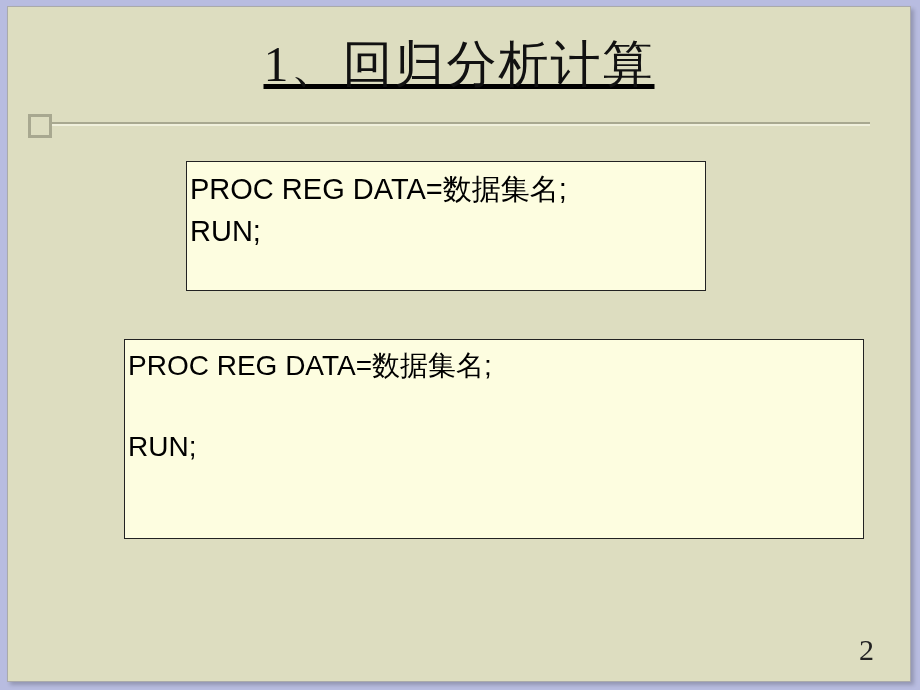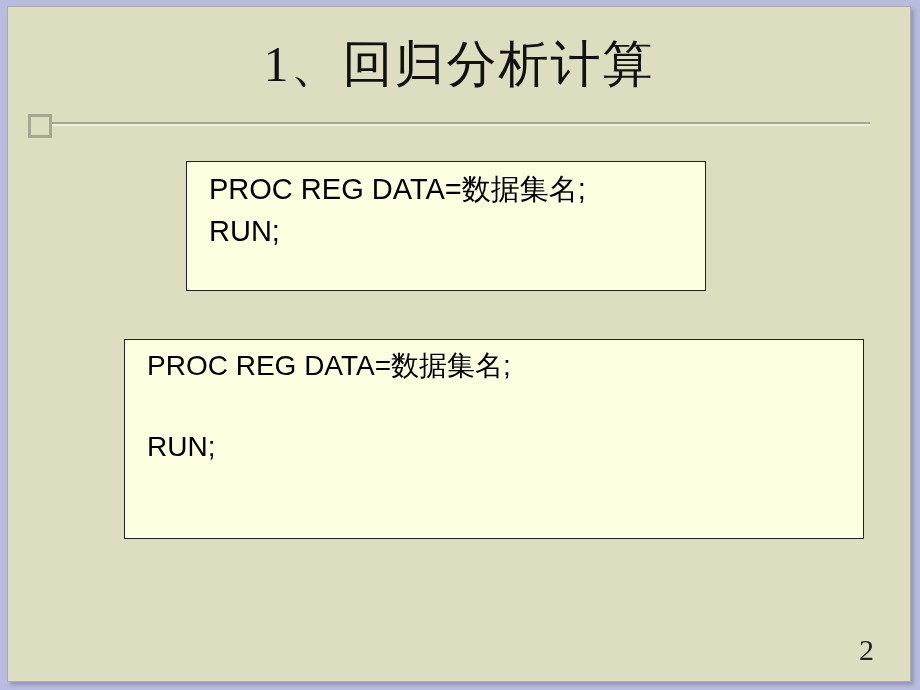--- a/index.html
+++ b/index.html
@@ -17,20 +17,21 @@
     }
     .slide {
       position: absolute;
       top: 6px;
       left: 7px;
       width: 904px;
       height: 676px;
       background: #ddddc0;
       border: 1px solid #aaaaaa;
       box-shadow: 3px 3px 4px rgba(0,0,0,0.2);
+      text-decoration: underline;
     }
     .title-wrap {
       position: relative;
       padding-top: 24px;
       padding-bottom: 10px;
     }
     .title {
       text-align: center;
       font-size: 50px;
       color: #111;
@@ -54,21 +55,21 @@
       top: -10px;
       width: 18px;
       height: 18px;
       border: 3px solid #a8a890;
       background: #ddddc0;
     }
     .code-box {
       position: absolute;
       background: #fdfde0;
       border: 1px solid #222;
-      padding: 6px 22px;
+      padding: 6px 3px;
       font-family: Arial, "SimSun", sans-serif;
       font-size: 28px;
       line-height: 1.45;
       color: #000;
     }
     .box1 {
       left: 178px;
       top: 154px;
       width: 520px;
       height: 130px;

